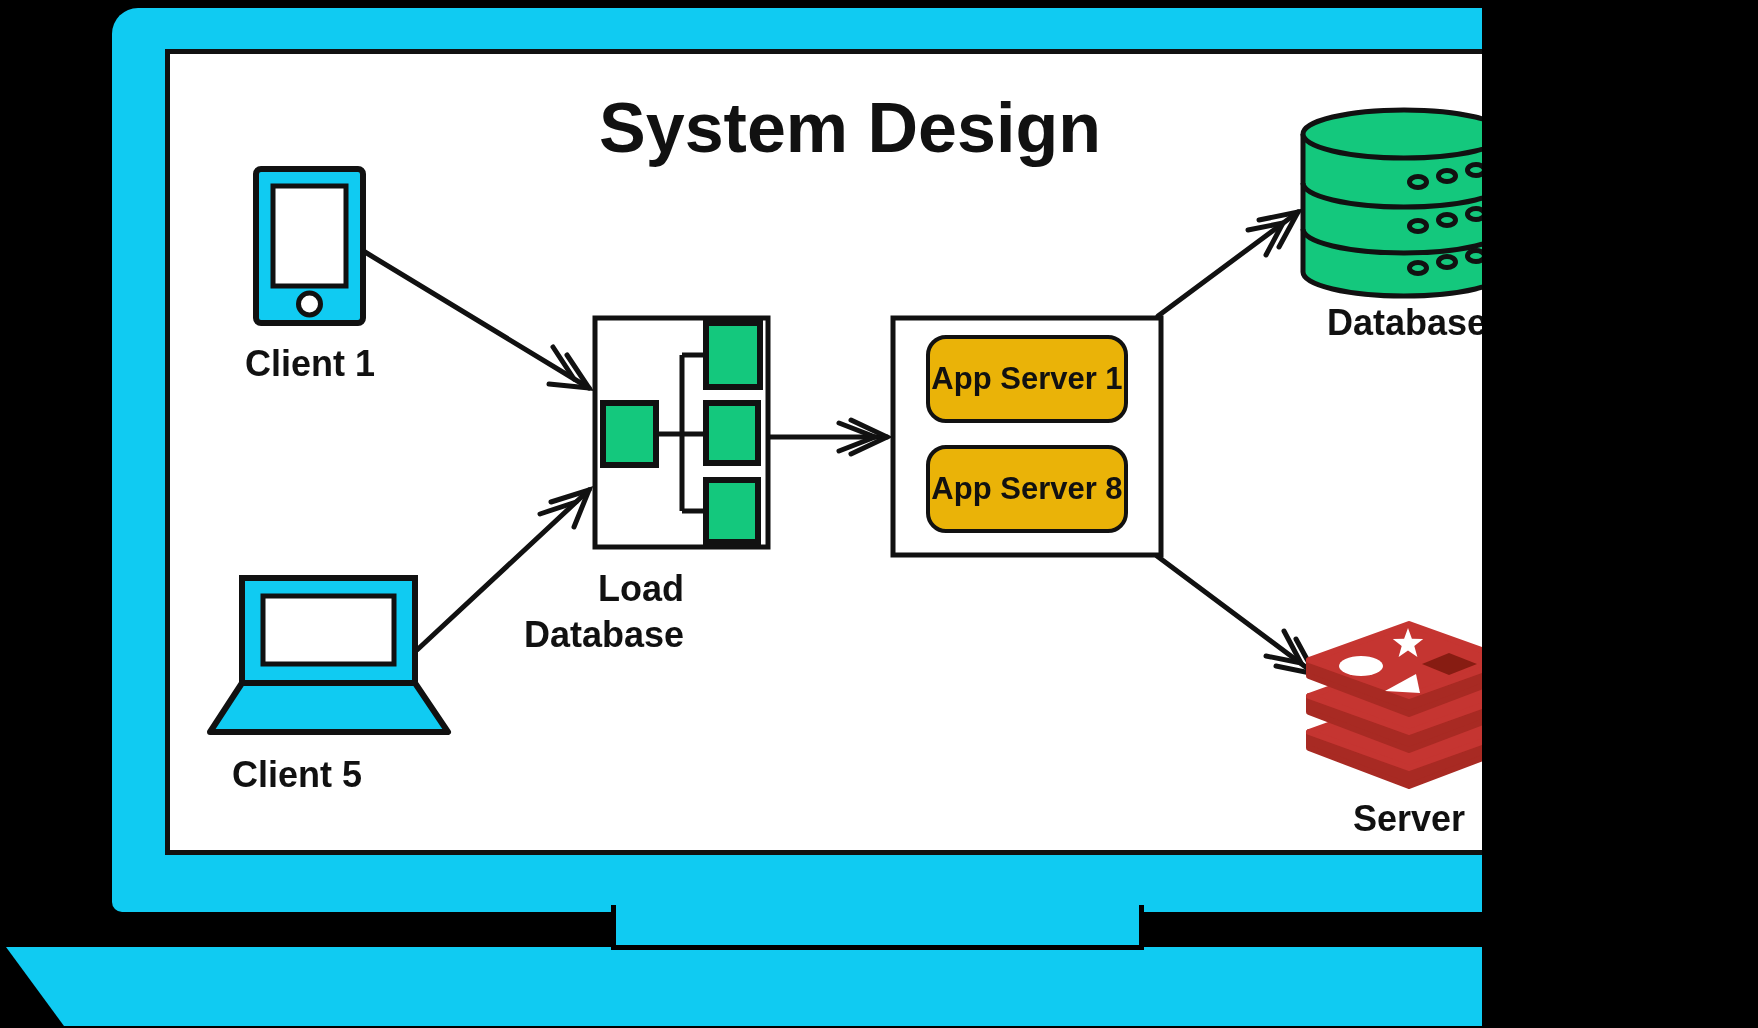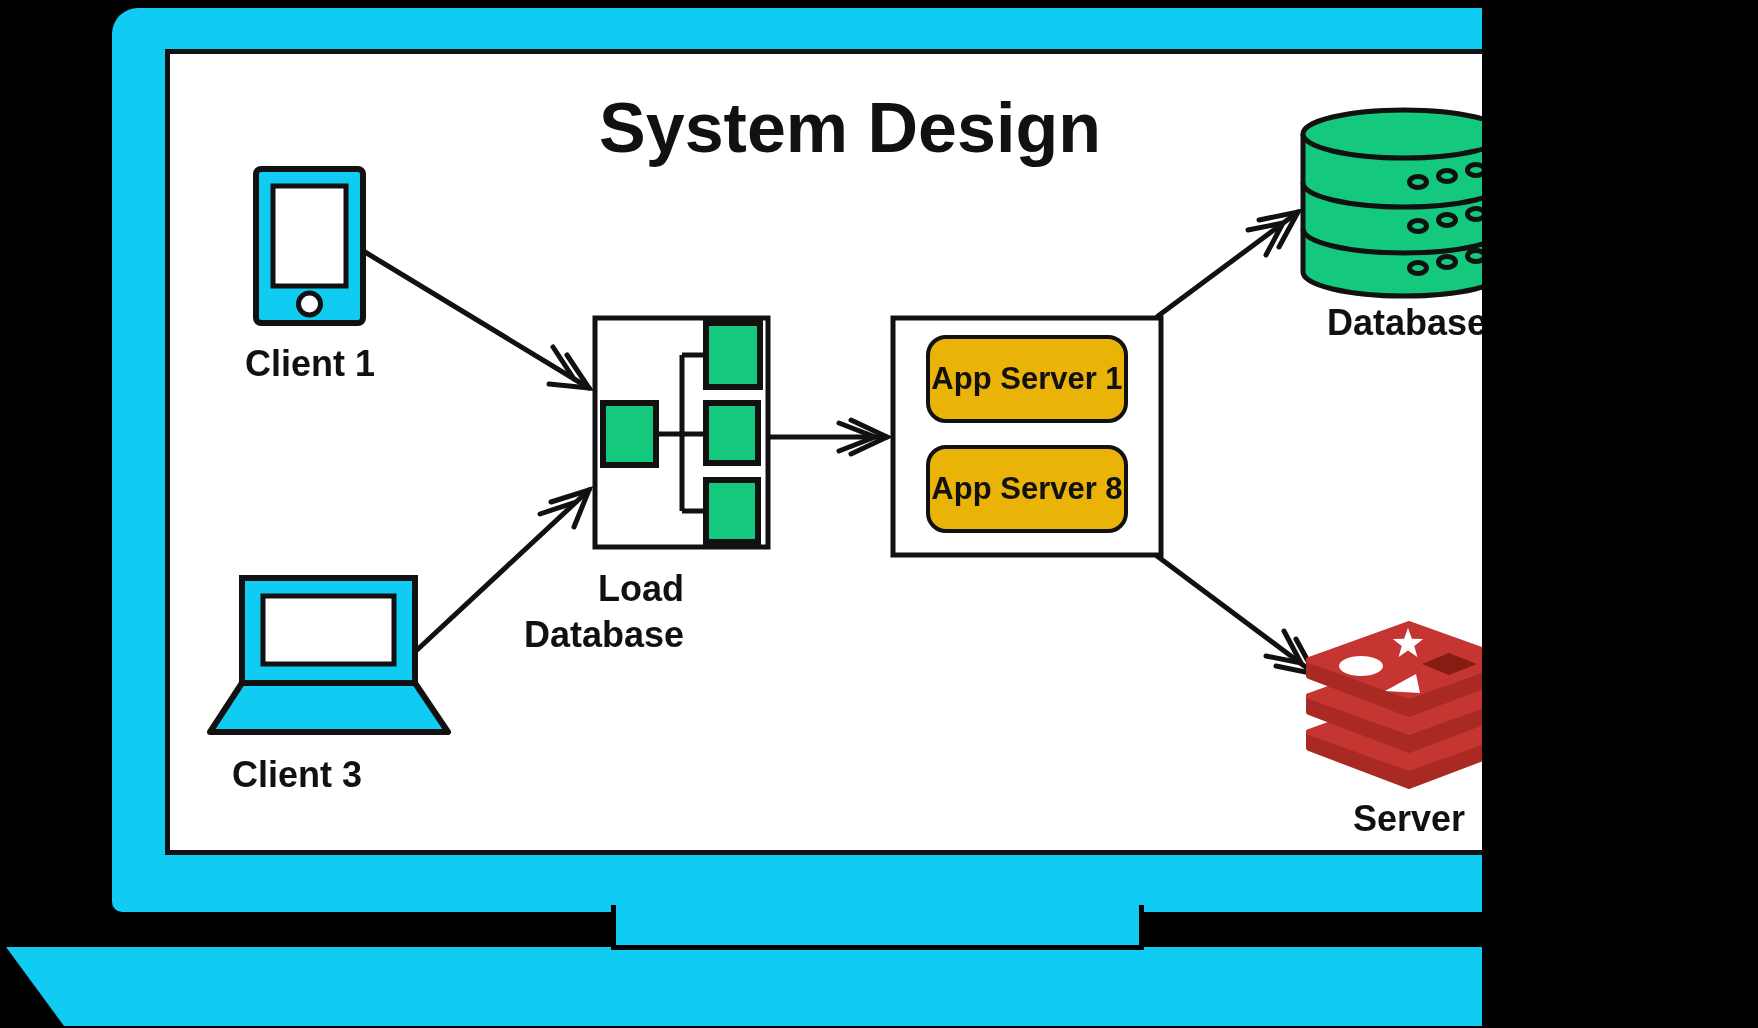--- a/index.html
+++ b/index.html
@@ -133,21 +133,21 @@
         <ellipse cx="53" cy="44" rx="22" ry="10" fill="#fff"></ellipse>
         <path d="M100,6 L103.9,16.7 L115.2,17.1 L106.3,24 L109.4,34.9 L100,28.6 L90.6,34.9 L93.7,24 L84.8,17.1 L96.1,16.7 Z" fill="#fff"></path>
         <path d="M77,69 L108,52 L112,71 Z" fill="#fff"></path>
         <path d="M114,42 L141,31 L169,42 L141,53 Z" fill="#871C12"></path>
       </g>
     </svg>
 
     <div class="title">System Design</div>
 
     <div class="lbl" style="left:140px;top:288px;">Client 1</div>
-    <div class="lbl" style="left:127px;top:699px;">Client 3</div>
+    <div class="lbl" style="left:127px;top:699px;">Client 5</div>
 
     <div class="lb-label">
       <div>Load</div>
       <div>Database</div>
     </div>
 
     <div class="srv-btn one">App Server 1</div>
     <div class="srv-btn two">App Server 8</div>
 
     <div class="lbl" style="left:1237px;top:247px;">Database</div>

